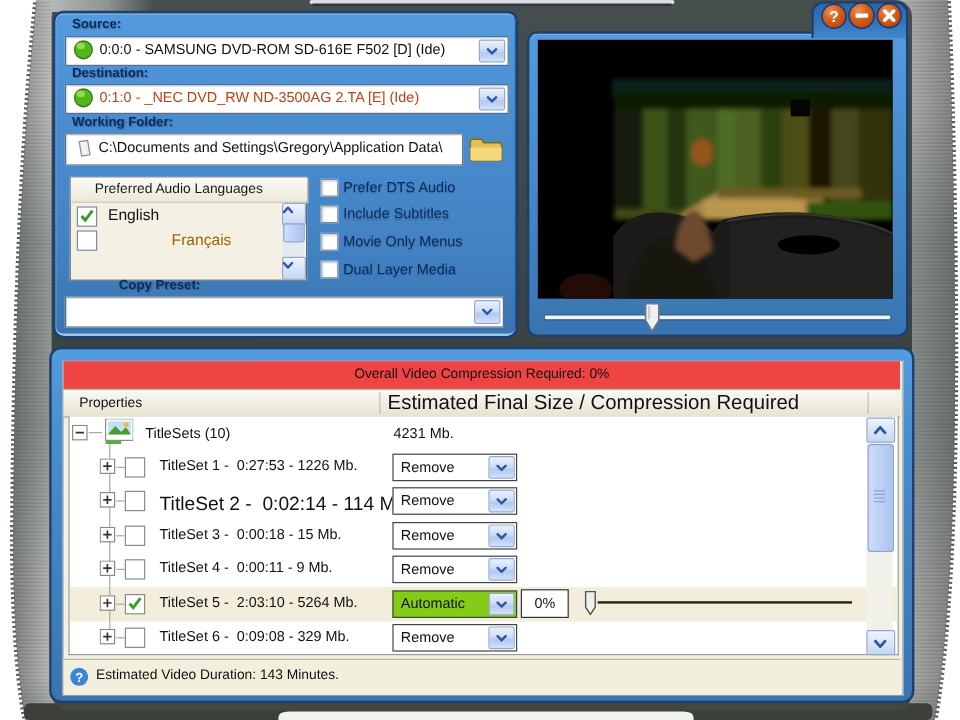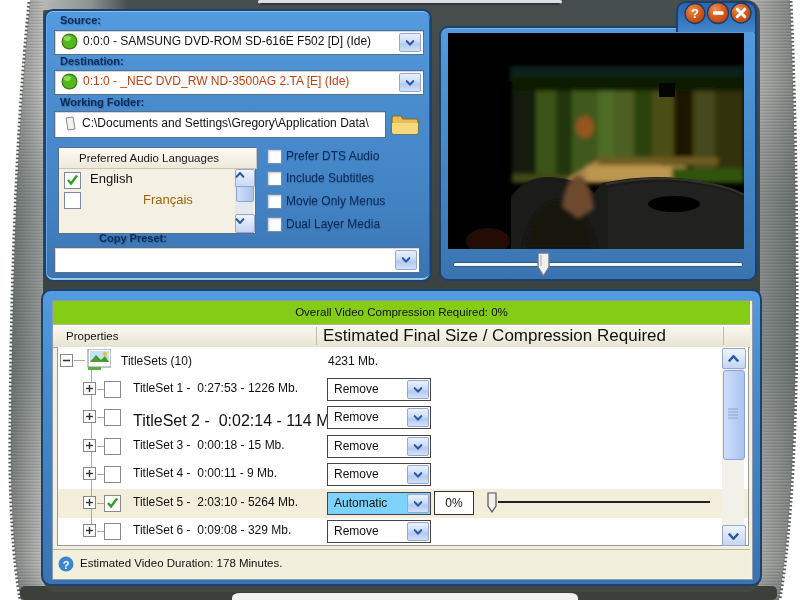--- a/index.html
+++ b/index.html
@@ -234,21 +234,21 @@
 
   <div class="abs" style="left:453px;top:262px;width:288px;height:3px;border:1px solid #2a5a8c;background:#f2f6fa;border-radius:2px;"></div>
   <svg class="abs" style="left:536px;top:252px" width="15" height="25" viewBox="0 0 15 25">
     <path d="M2,1 L13,1 L13,15 L7.5,24 L2,15 Z" fill="#f0f0ee" stroke="#6a7a8a" stroke-width="1.4"></path>
     <path d="M4,3 L6,3 L6,14 L4,14 Z" fill="#c8ccd4"></path>
   </svg>
 
   <div class="abs" id="botpanel" style="left:41px;top:289px;width:717px;height:293px;border-radius:10px;background:linear-gradient(180deg,#539bdf 0%,#478ccc 30%,#3a74b0 100%);border:2px solid #1c4070;"></div>
   <div class="abs" style="left:52px;top:300px;width:699px;height:278px;background:#f3f0e1;border:1px solid #8a9ab0;"></div>
 
-  <div class="abs" style="left:53px;top:301px;width:697px;height:23px;background:#84cc16;border-bottom:1px solid #b8b5a2;text-align:center;font-size:11.5px;color:#111;line-height:23px;">Overall Video Compression Required: 0%</div>
+  <div class="abs" style="left:53px;top:301px;width:697px;height:23px;background:#ef4444;border-bottom:1px solid #b8b5a2;text-align:center;font-size:11.5px;color:#111;line-height:23px;">Overall Video Compression Required: 0%</div>
 
   <div class="abs" style="left:53px;top:325px;width:697px;height:22px;background:linear-gradient(180deg,#fbfaf2,#e6e3d2);border-bottom:1px solid #a8a593;"></div>
   <div class="abs" style="left:66px;top:325px;font-size:11.5px;color:#111;line-height:22px;">Properties</div>
   <div class="abs" style="left:323px;top:325px;font-size:17px;color:#111;line-height:22px;">Estimated Final Size / Compression Required</div>
   <div class="abs" style="left:316px;top:327px;width:1px;height:18px;background:#c0bdab;"></div>
   <div class="abs" style="left:723px;top:327px;width:1px;height:18px;background:#c0bdab;"></div>
 
   <div class="abs" id="tbl" style="left:57px;top:347px;width:690px;height:198px;background:#fff;border:1px solid #9a9a92;border-top:none;overflow:hidden;">
 
     <div class="abs" style="left:0;top:142px;width:690px;height:29px;background:#f3eedb;"></div>
@@ -345,21 +345,21 @@
   <svg class="abs" style="left:83px;top:496px" width="14" height="14" viewBox="0 0 14 14">
       <rect x="0.5" y="0.5" width="12" height="12" fill="#fff" stroke="#888"></rect>
       <line x1="3" y1="6.5" x2="10" y2="6.5" stroke="#333" stroke-width="1.4"></line>
       <line x1="6.5" y1="3" x2="6.5" y2="10" stroke="#333" stroke-width="1.4"></line>
     </svg>
   <div class="abs" style="left:104px;top:495px;width:15px;height:15px;background:#fff;border:1px solid #8a8a8a;"></div>
   <svg class="abs" style="left:106px;top:497px" width="13" height="13" viewBox="0 0 13 13">
       <path d="M2,6 L5,9.5 L11,1.5" fill="none" stroke="#2fa01e" stroke-width="2.4"></path>
     </svg>
   <div class="abs" style="left:133px;top:495px;font-size:12px;color:#111;">TitleSet 5 -&nbsp; 2:03:10 - 5264 Mb.</div>
-  <div class="abs" style="left:327px;top:492px;width:102px;height:21px;background:#7dd3fc;border:1px solid #444;">
+  <div class="abs" style="left:327px;top:492px;width:102px;height:21px;background:#84cc16;border:1px solid #444;">
       <div class="combo-arrow" style="right:1px;top:1px;bottom:1px;">
         <svg class="chev" width="9" height="6" viewBox="0 0 9 6">
           <path d="M0.5,0.5 L4.5,4.5 L8.5,0.5" fill="none" stroke="#2b57a8" stroke-width="2"></path>
         </svg>
       </div>
       <div style="font-size:12px;color:#111;line-height:21px;padding-left:6px;">Automatic</div>
     </div>
   <div class="abs" style="left:434px;top:491px;width:38px;height:22px;background:#fff;border:1px solid #333;text-align:center;line-height:22px;font-size:12px;color:#111;">0%</div>
   <div class="abs" style="left:498px;top:501px;width:212px;height:2px;background:#222;"></div>
   <svg class="abs" style="left:487px;top:492px" width="12" height="21" viewBox="0 0 12 21">
@@ -401,14 +401,14 @@
         <line x1="0" y1="7" x2="10" y2="7"></line>
         <line x1="0" y1="10" x2="10" y2="10"></line>
       </g>
     </svg>
 
   <div class="abs" style="left:53px;top:549px;width:697px;height:29px;background:#f2efdd;border-top:1px solid #b8b5a2;"></div>
   <svg class="abs" style="left:58px;top:556px" width="16" height="16">
       <circle cx="8" cy="8" r="7.5" fill="#3a85d4"></circle>
       <text x="8" y="12.5" font-size="11" font-weight="bold" fill="#fff" text-anchor="middle" font-family="Liberation Sans">?</text>
     </svg>
-  <div class="abs" style="left:80px;top:549px;font-size:11.5px;color:#111;line-height:29px;">Estimated Video Duration: 178 Minutes.</div>
+  <div class="abs" style="left:80px;top:549px;font-size:11.5px;color:#111;line-height:29px;">Estimated Video Duration: 143 Minutes.</div>
 </div>
 
 </body></html>

